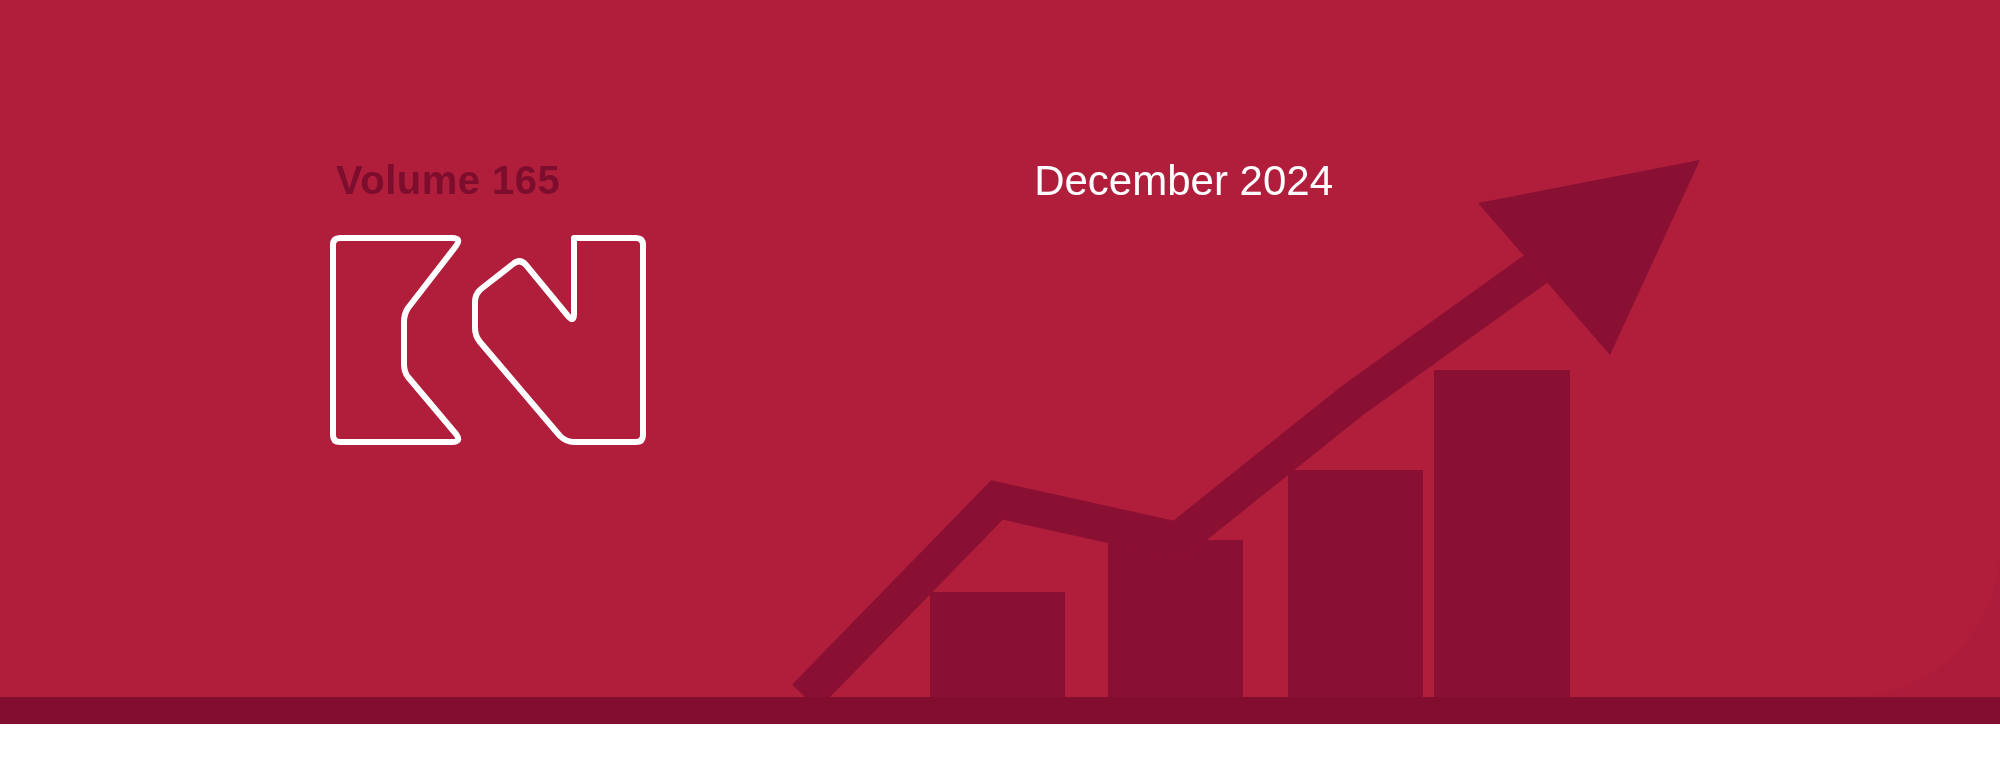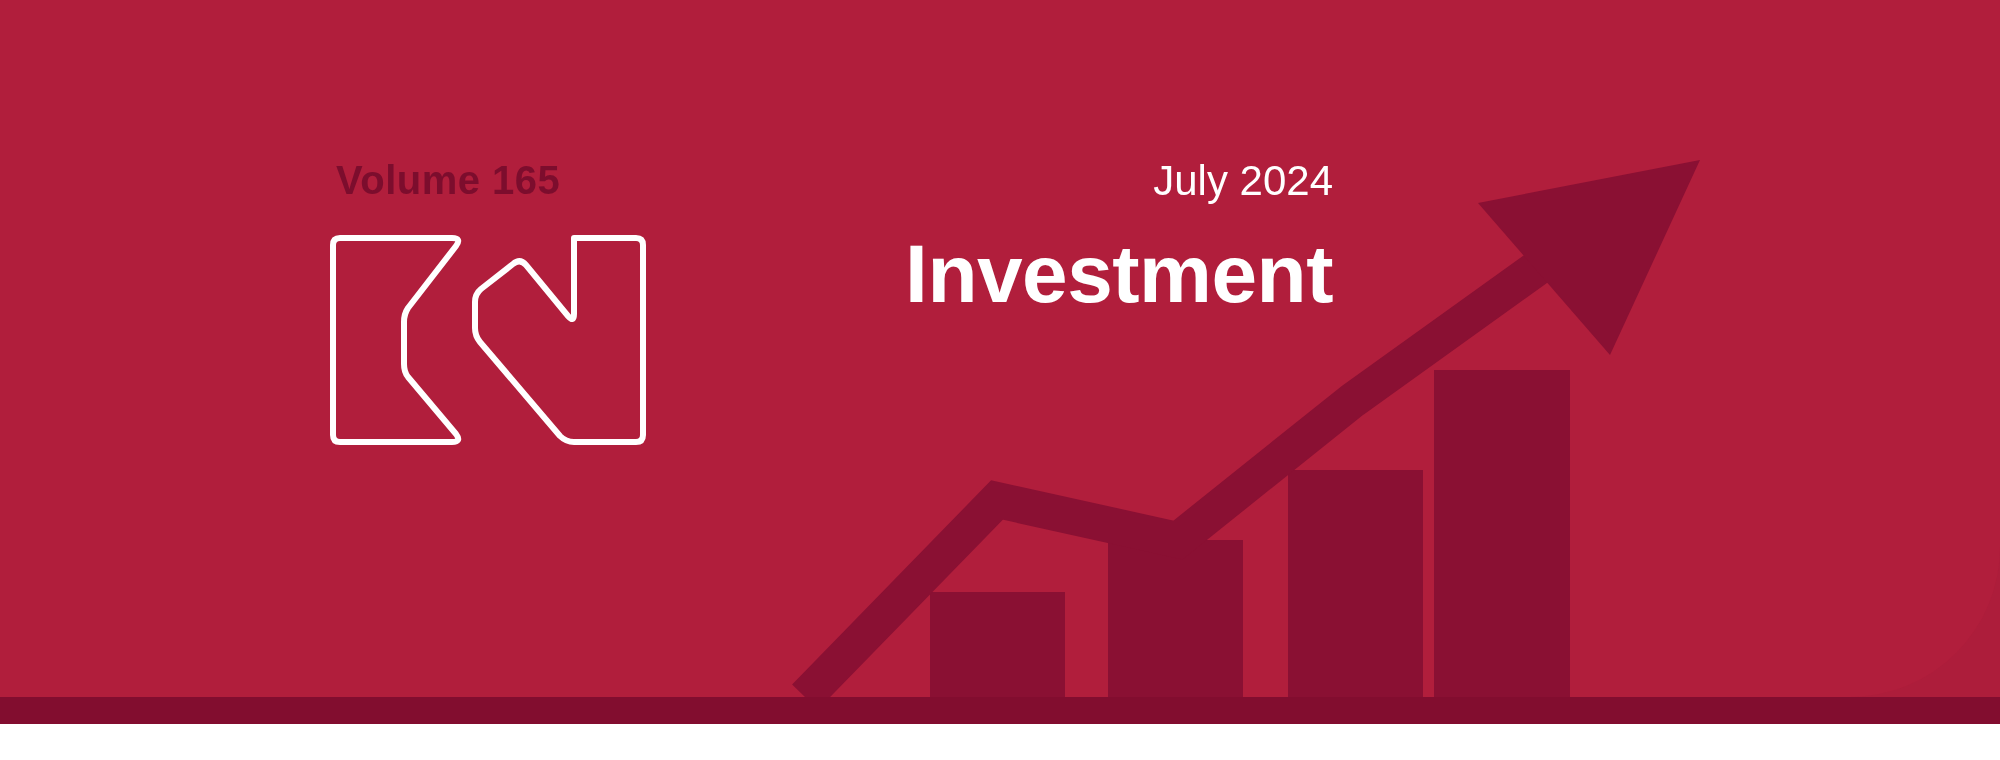--- a/index.html
+++ b/index.html
@@ -126,24 +126,23 @@
 
         <polygon points="1700,160 1478,203 1610,355" fill="#8a1033"></polygon>
 
         <path d="M 805 697 L 997 500 L 1178 540 L 1353 400 L 1636 197 L 1660 225 L 1365 436 L 1185 578 L 1005 534 L 842 697 Z" fill="#8a1033" opacity="0"></path>
       </svg>
     </div>
 
     <div class="text-block">
       <div class="volume-label">Volume 165</div>
 
-      <div class="issue-date">July 2024</div>
+      <div class="issue-date">December 2024</div>
 
       <div class="title">
-        <span class="title-line">Investment</span>
       </div>
 
       <div class="logo-mark">
         <svg viewBox="0 0 320 230">
           <g fill="none" stroke="#ffffff" stroke-width="6" stroke-linejoin="round" stroke-linecap="round">
 
             <path d="M 10 14
                      L 122 14
                      Q 132 14 126 22
                      L 78 84

